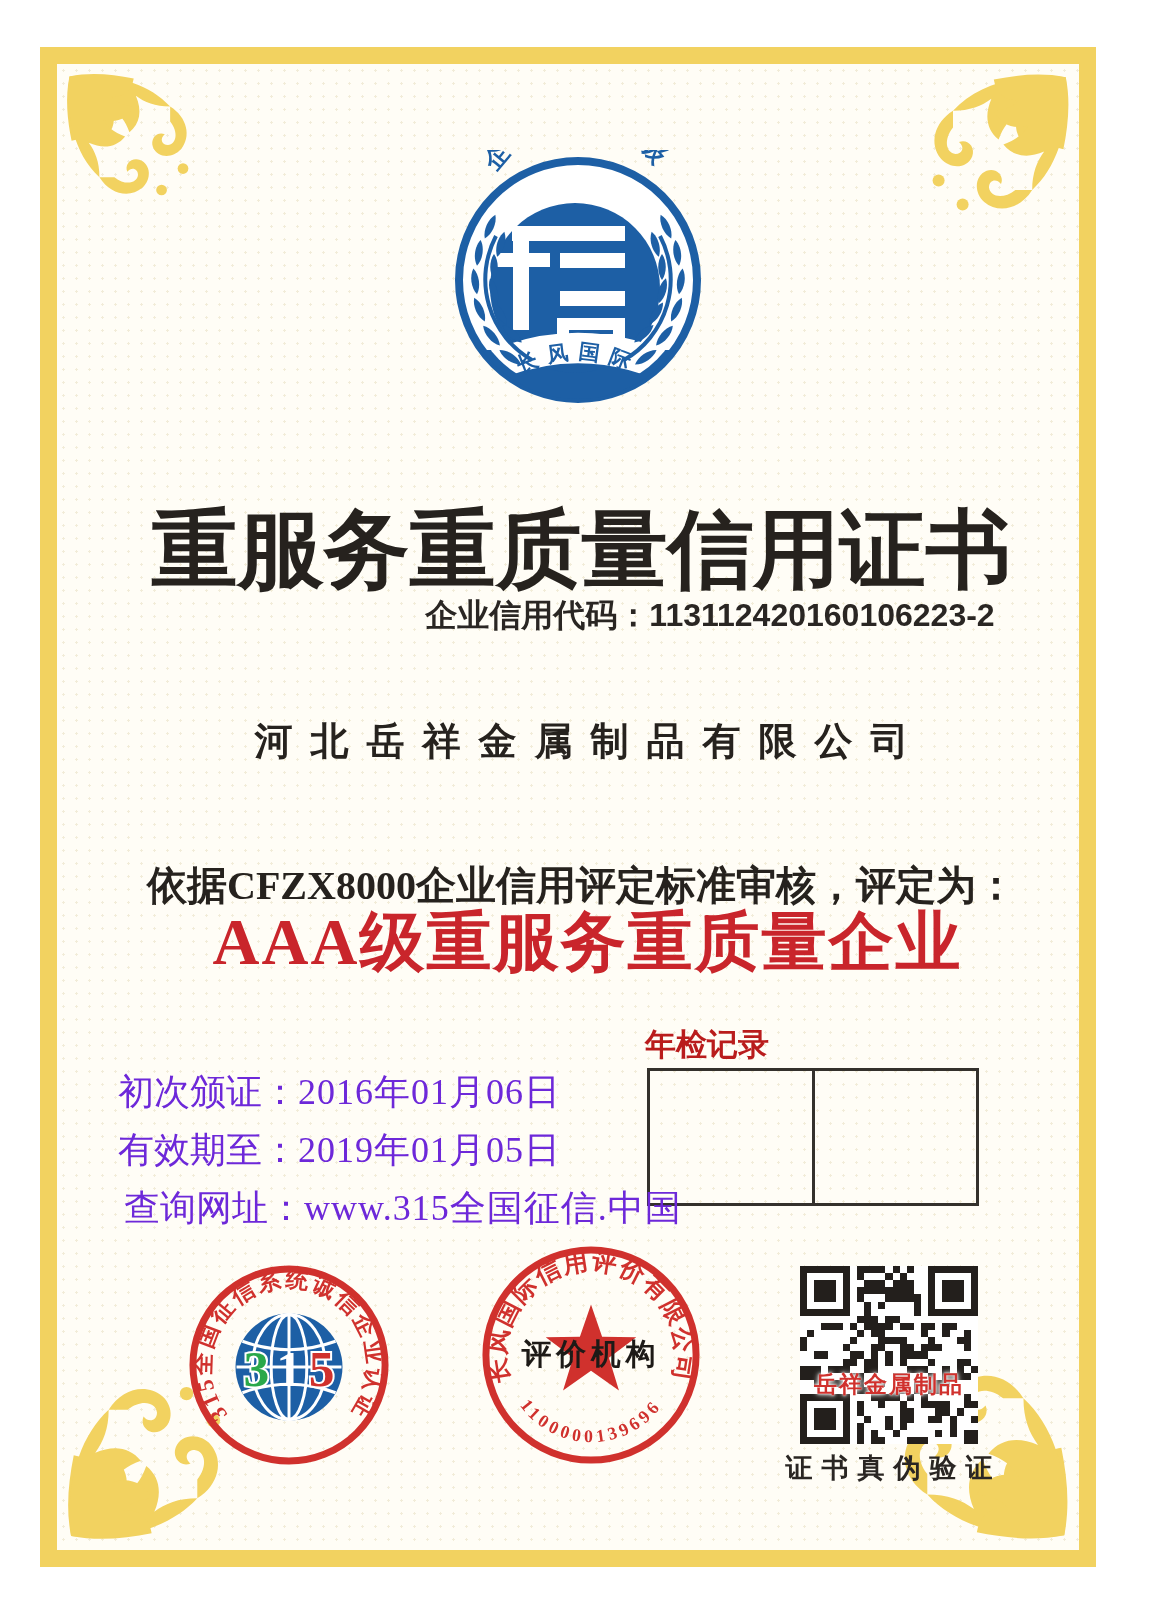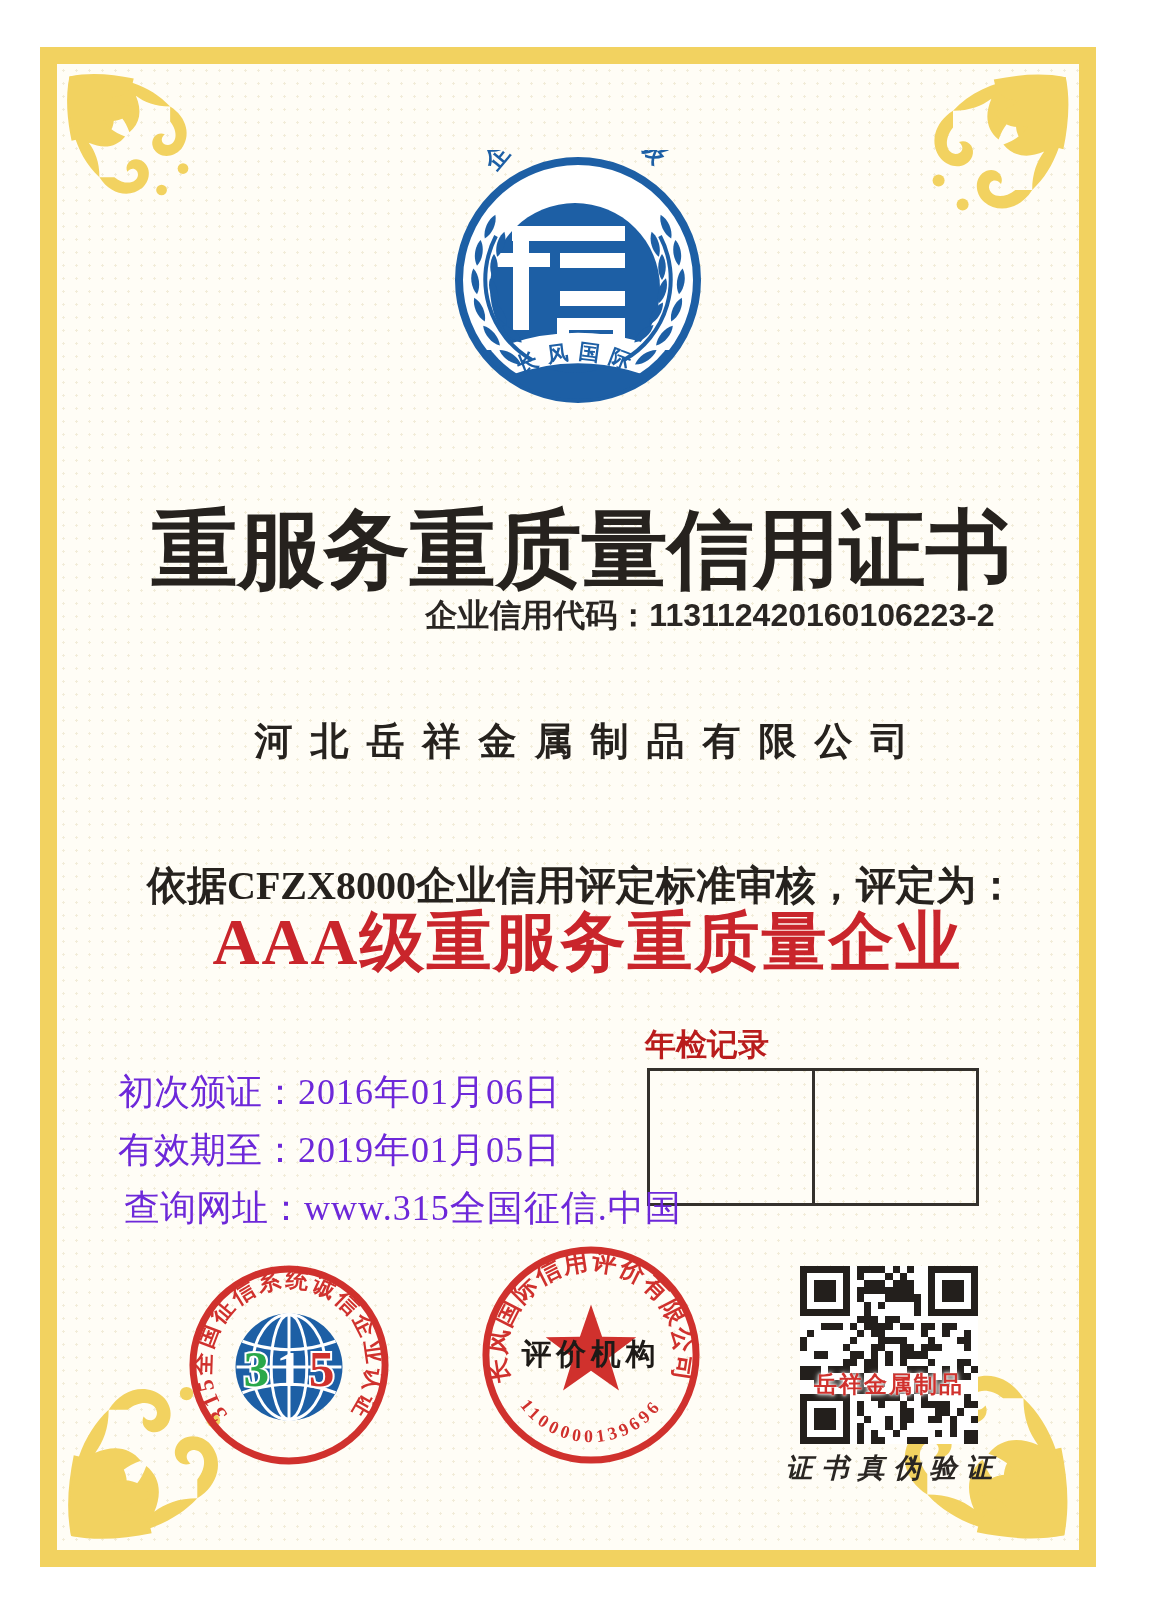--- a/index.html
+++ b/index.html
@@ -38,21 +38,21 @@
   .annual-cell.first{border-right:3px solid #34312c;}
   .meta-row{left:118px;height:46px;font-family:"Liberation Serif",serif;font-weight:normal;font-size:36px;white-space:nowrap;color:#6d28d9;}
   .meta-row .v{letter-spacing:1px;}
   
   .seal315{left:185px;top:1261px;width:208px;height:208px;}
   .sealAg{left:477px;top:1241px;width:228px;height:228px;}
   .qr{left:800px;top:1266px;width:178px;height:178px;background:#fff;}
   .qr-overlay{left:792px;top:1349px;width:194px;text-align:center;font-size:23px;font-weight:bold;color:var(--red);
     text-shadow:0 0 2px #fff,0 0 4px #fff,0 0 6px rgba(255,255,255,.9);white-space:nowrap;letter-spacing:2px;margin-top:20px;}
   .qr-caption{left:770px;top:1450px;width:238px;text-align:center;font-family:"Liberation Serif",serif;
-    font-weight:bold;font-size:27px;letter-spacing:9px;text-indent:9px;white-space:nowrap;color:#2a2623;font-style:italic;}
+    font-weight:bold;font-size:27px;letter-spacing:9px;text-indent:9px;white-space:nowrap;color:#2a2623;}
   
   .fb{fill:var(--blue);} .sb{stroke:var(--blue);} .fw{fill:#fff;} .sw{stroke:#fff;}
   .fr{fill:var(--red);} .sr{stroke:var(--red);} .fg{fill:var(--gold);}
   svg text{font-family:"Liberation Serif","Liberation Sans",serif;}
 </style>
 </head>
 <body>
 
 <svg width="0" height="0" style="position:absolute" aria-hidden="true">
   <defs>

